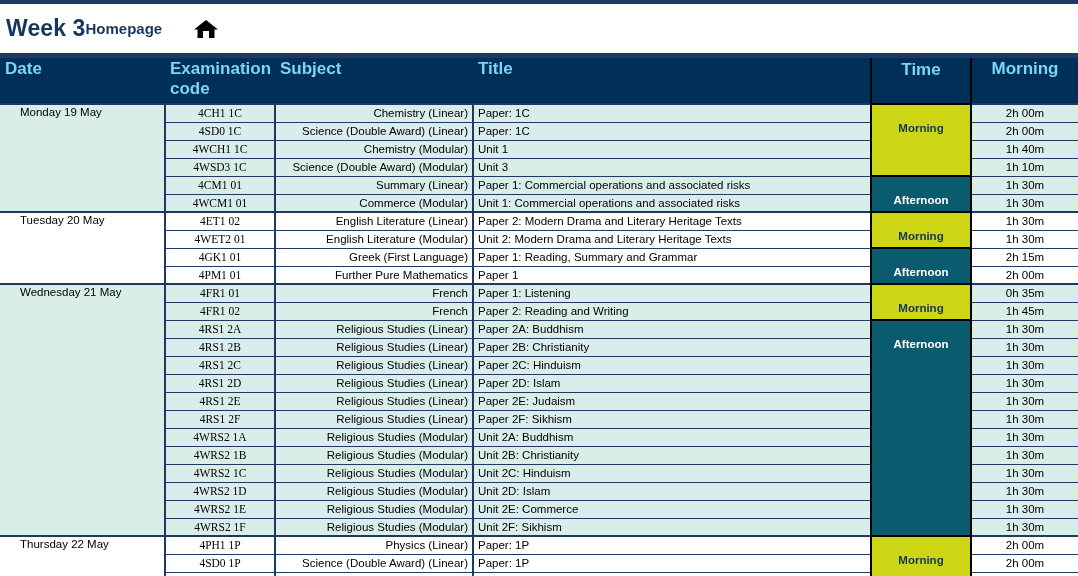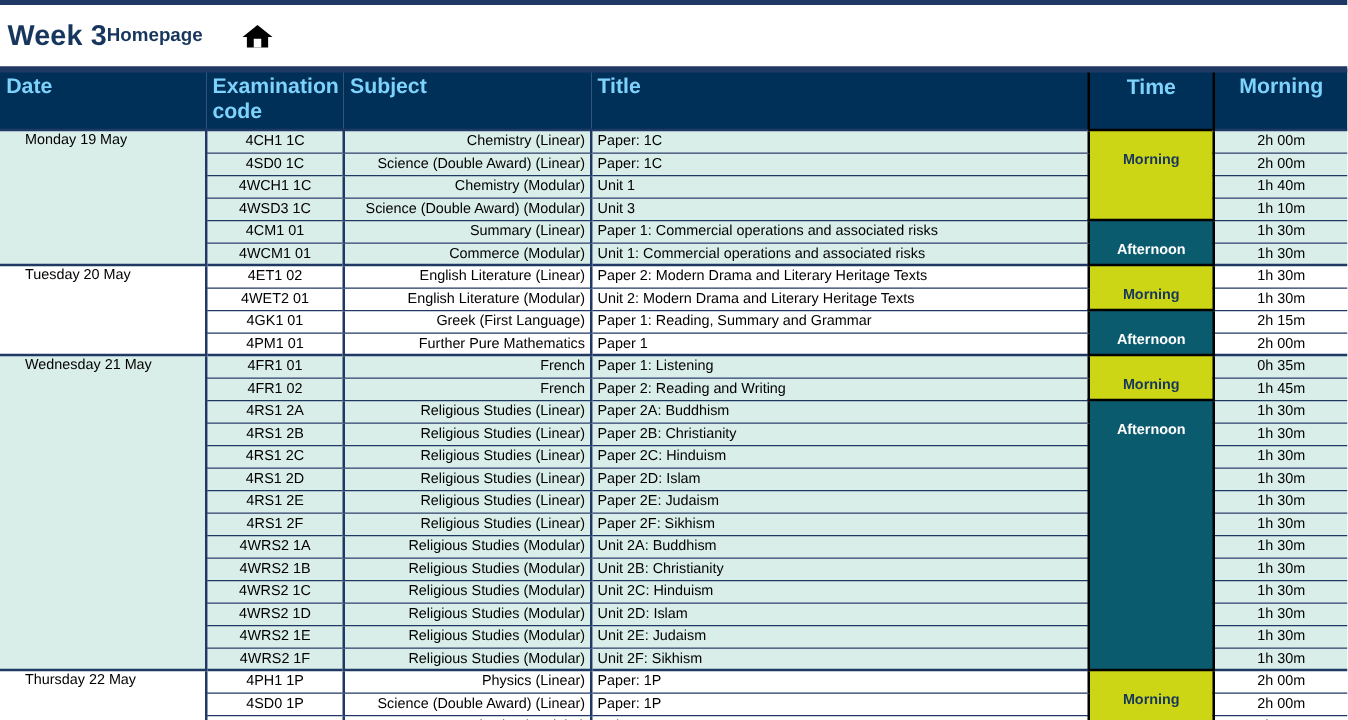--- a/index.html
+++ b/index.html
@@ -126,20 +126,21 @@
     border-bottom: none;
     padding-left: 20px;
     vertical-align: top;
     padding-top: 1px;
     font-size: 11.5px;
   }
   td.code-cell {
     text-align: center;
     border-right: 2px solid #1f3864;
     border-left: 2px solid #1f3864;
+    font-family: Liberation Serif, serif;
   }
   td.subject-cell {
     border-right: 2px solid #1f3864;
     text-align: right;
   }
   td.title-cell {
     border-right: 2px solid #000000;
   }
   td.time-cell {
     text-align: center;
@@ -357,21 +358,21 @@
         </tr>
         <tr class="grp-mint">
           <td class="code-cell">4WRS2 1D</td>
           <td class="subject-cell">Religious Studies (Modular)</td>
           <td class="title-cell">Unit 2D: Islam</td>
           <td class="duration-cell">1h 30m</td>
         </tr>
         <tr class="grp-mint">
           <td class="code-cell">4WRS2 1E</td>
           <td class="subject-cell">Religious Studies (Modular)</td>
-          <td class="title-cell">Unit 2E: Judaism</td>
+          <td class="title-cell">Unit 2E: Commerce</td>
           <td class="duration-cell">1h 30m</td>
         </tr>
         <tr class="grp-mint">
           <td class="code-cell">4WRS2 1F</td>
           <td class="subject-cell">Religious Studies (Modular)</td>
           <td class="title-cell">Unit 2F: Sikhism</td>
           <td class="duration-cell">1h 30m</td>
         </tr>
         <tr class="grp-white group-start">
           <td class="date-cell grp-top" rowspan="4">Thursday 22 May</td>

